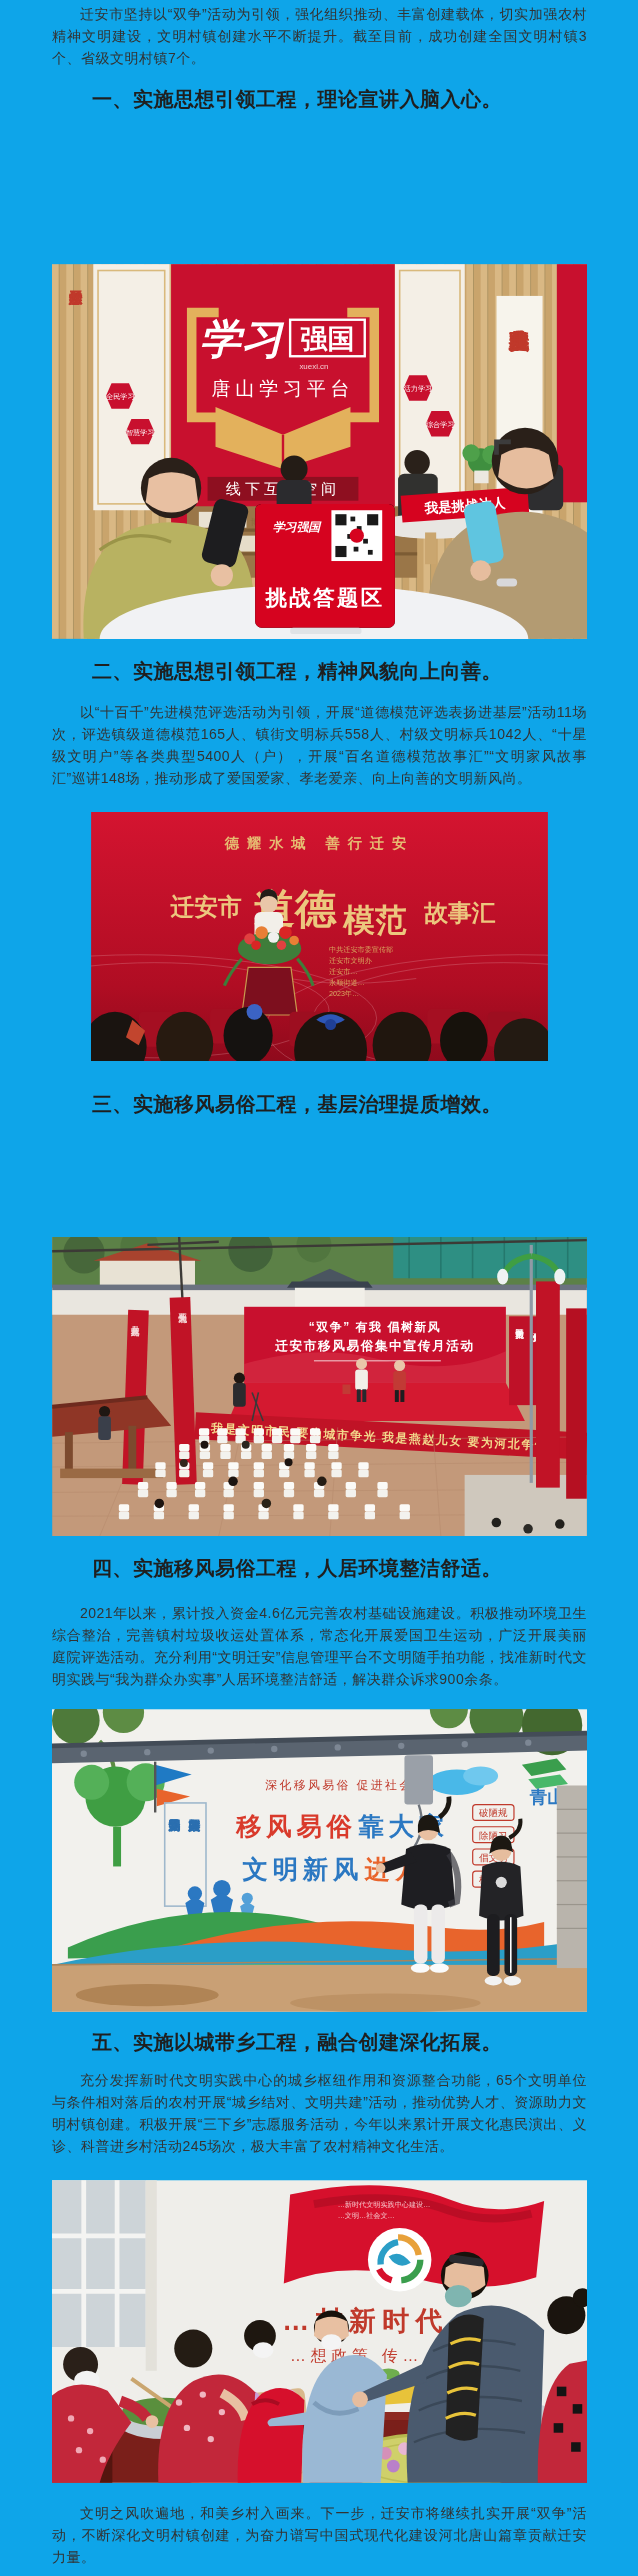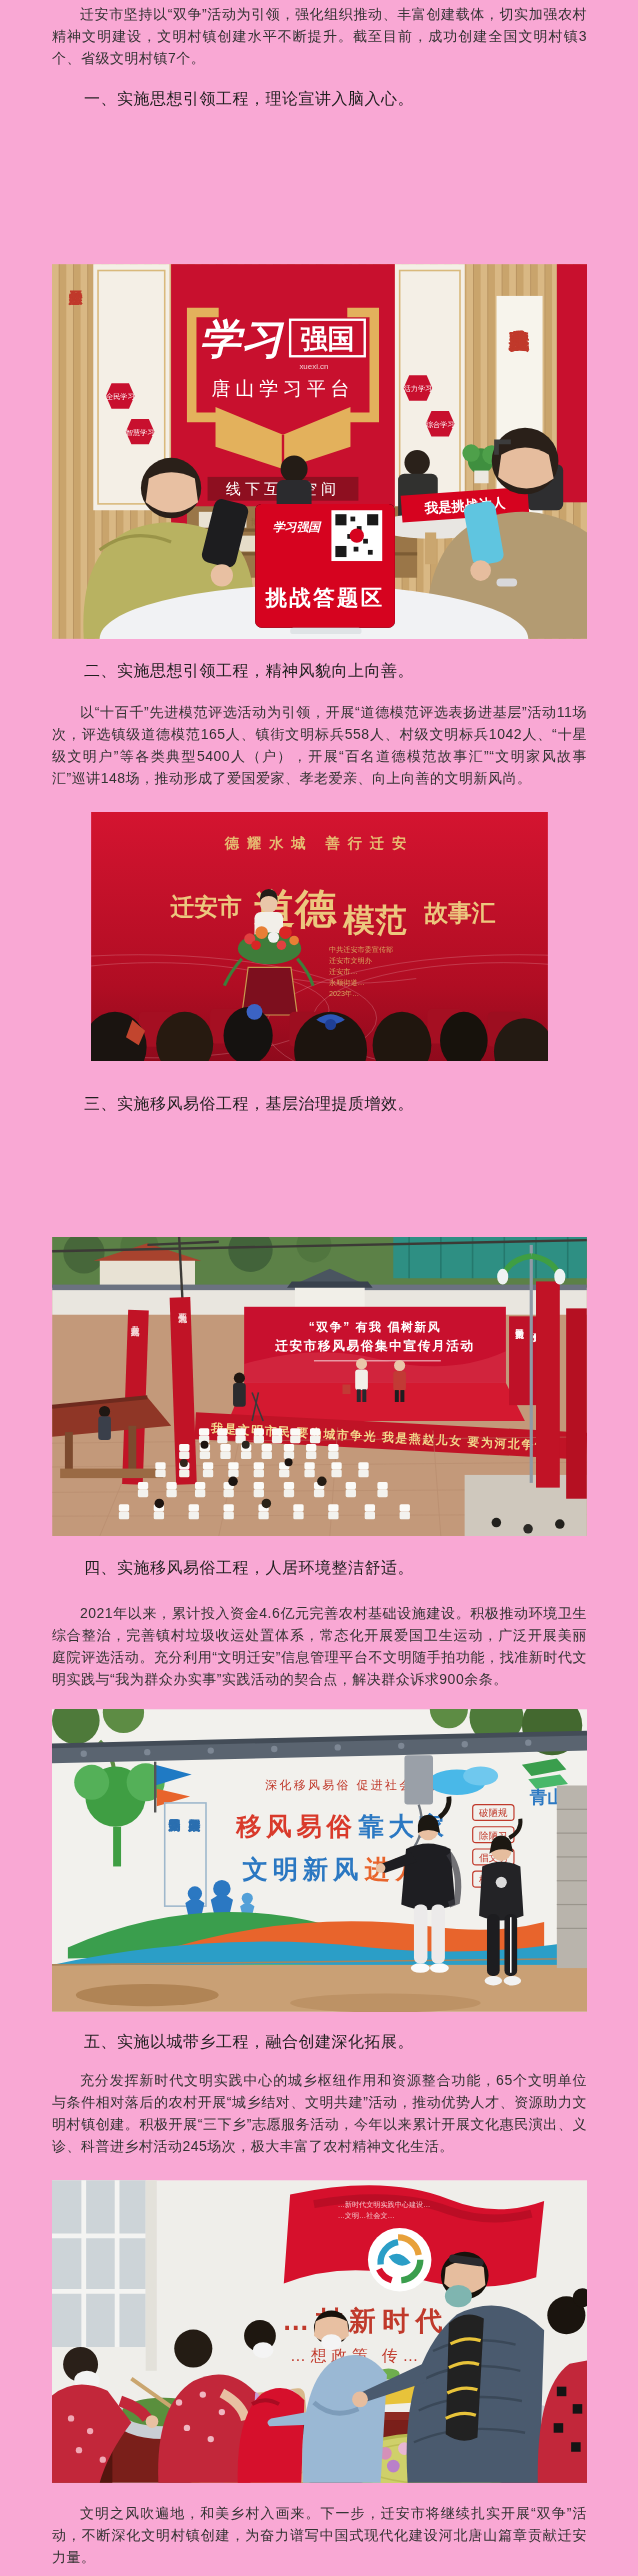--- a/index.html
+++ b/index.html
@@ -1,21 +1,21 @@
 <!DOCTYPE html>
 <html style="font-size:12.7px"><head>
 <meta charset="utf-8">
 <style>
   html,body{margin:0;padding:0;background:#ffffff;}
-  .page{position:relative;width:638px;height:2576px;background:#f9a8d4;overflow:hidden;
+  .page{position:relative;width:638px;height:2576px;background:#0ea5e9;overflow:hidden;
         font-family:"Liberation Sans","DejaVu Sans",sans-serif;}
   .para{position:absolute;left:52px;width:535px;font-size:14px;line-height:22px;color:#333333;
         text-align:justify;text-indent:2em;letter-spacing:0.5px;}
-  .heading{position:absolute;left:52px;width:535px;font-size:16px;line-height:22px;color:#1f1f1f;
-        font-weight:normal;text-indent:2em;letter-spacing:0.5px;}
+  .heading{position:absolute;left:52px;width:535px;font-size:20px;line-height:22px;color:#1f1f1f;
+        font-weight:bold;text-indent:2em;letter-spacing:0.5px;}
   .photo{position:absolute;display:block;}
   svg text{font-family:"Liberation Sans","DejaVu Sans",sans-serif;}
   .vtext{writing-mode:vertical-rl;}
 </style>
 </head>
 <body>
 
 <div class="page">
 
   <div class="para" style="top:3.2px">迁安市坚持以“双争”活动为引领，强化组织推动、丰富创建载体，切实加强农村精神文明建设，文明村镇创建水平不断提升。截至目前，成功创建全国文明村镇3个、省级文明村镇7个。</div>
@@ -393,21 +393,21 @@
         <line x1="260" y1="196" x2="252" y2="232" stroke="#3a3a3a" stroke-width="2"></line>
       <circle cx="66" cy="220" r="7" fill="#1f1712"></circle>
         <rect x="58" y="226" width="16" height="30" rx="4" fill="#3a3f4a"></rect>
       <circle cx="560" cy="360" r="6" fill="#22201c"></circle>
         <circle cx="600" cy="368" r="6" fill="#2c2a26"></circle>
         <circle cx="640" cy="362" r="6" fill="#22201c"></circle>
     </g>
   </svg>
 
   <div class="heading" style="top:1557px">四、实施移风易俗工程，人居环境整洁舒适。</div>
-  <div class="para" style="top:1602px">2021年以来，累计投入资金4.6亿元完善农村基础设施建设。积极推动环境卫生综合整治，完善镇村垃圾收运处置体系，常态化开展爱国卫生运动，广泛开展美丽庭院评选活动。充分利用“文明迁安”信息管理平台不文明随手拍功能，找准新时代文明实践与“我为群众办实事”实践活动的契合点，解决群众诉求900余条。</div>
+  <div class="para" style="top:1602px">2021年以来，累计投入资金4.6亿元完善农村基础设施建设。积极推动环境卫生综合整治，完善镇村垃圾收运处置体系，常态化开展爱国卫生运动，广泛开展美丽庭院评选活动。充分利用“文明迁安”信息管理平台不文明随手拍功能，找准新时代文明实践与“我为群众办实事”人居环境整洁舒适，解决群众诉求900余条。</div>
 
   <svg class="photo" style="top:1709px;left:52px" width="535" height="303" viewBox="0 0 674 381">
     <rect width="674" height="381" fill="#f2f1ed"></rect>
 
     <g>
       <circle cx="30" cy="14" r="30" fill="#4e7a3a"></circle>
         <circle cx="90" cy="4" r="26" fill="#5d8c44"></circle>
       <circle cx="560" cy="10" r="34" fill="#4e7a3a"></circle>
         <circle cx="630" cy="20" r="38" fill="#43682f"></circle>
         <circle cx="500" cy="0" r="24" fill="#5d8c44"></circle>

